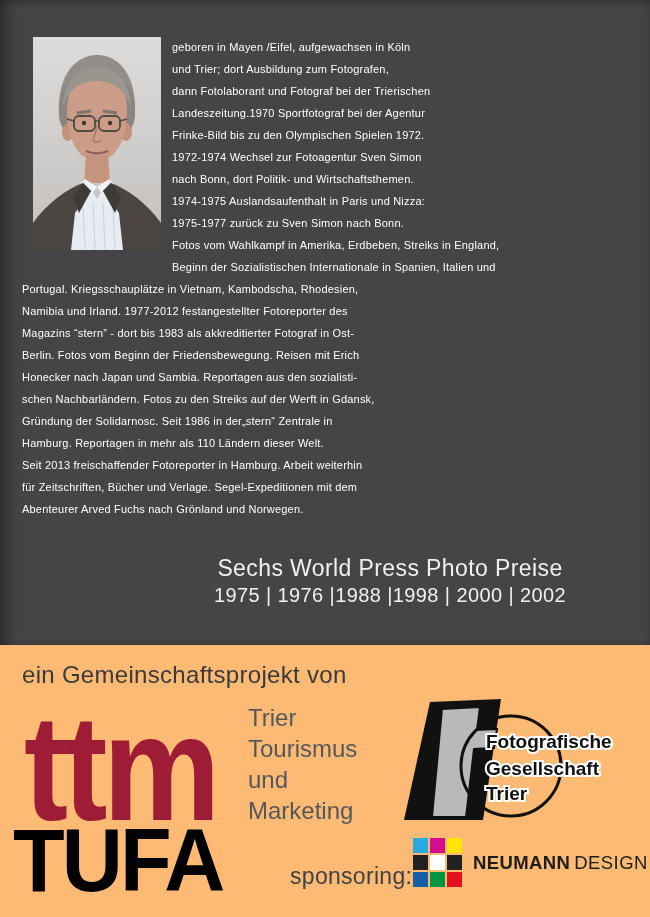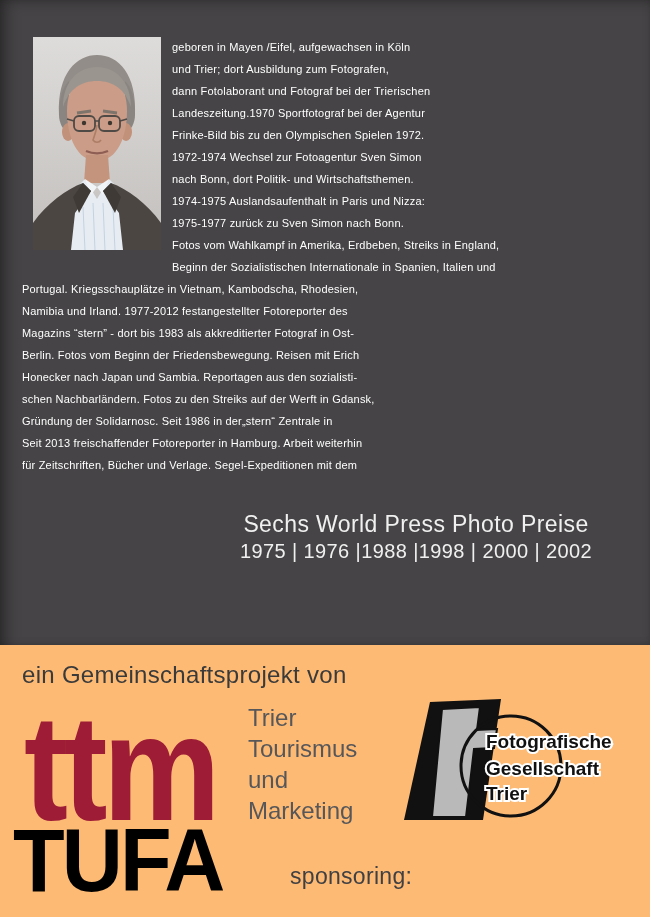--- a/index.html
+++ b/index.html
@@ -27,21 +27,21 @@
   }
   .bio-lines{
     color:#ffffff;
     font-size:11px;
     line-height:22px;
     letter-spacing:.2px;
     white-space:nowrap;
   }
   .awards{
     width:360px;
-    margin:34px 32px 0 auto;
+    margin:34px 58px 0 auto;
     text-align:center;
     color:#f0f0f0;
   }
   .awards-title{font-size:23px;line-height:28px;letter-spacing:.4px;}
   .awards-years{font-size:20px;line-height:27px;letter-spacing:.4px;}
 
   
   .white-panel{position:relative;width:650px;height:308px;background:#fdba74;}
   .gem-heading{
     position:absolute;left:22px;top:15px;
@@ -157,25 +157,27 @@
         <div class="bio-line">Magazins “stern” - dort bis 1983 als akkreditierter Fotograf in Ost-</div>
 
         <div class="bio-line">Berlin. Fotos vom Beginn der Friedensbewegung. Reisen mit Erich</div>
 
         <div class="bio-line">Honecker nach Japan und Sambia. Reportagen aus den sozialisti-</div>
 
         <div class="bio-line">schen Nachbarländern. Fotos zu den Streiks auf der Werft in Gdansk,</div>
 
         <div class="bio-line">Gründung der Solidarnosc. Seit 1986 in der„stern“ Zentrale in</div>
 
+        <div class="bio-line">Hamburg. Reportagen in mehr als 110 Ländern dieser Welt.</div>
 
         <div class="bio-line">Seit 2013 freischaffender Fotoreporter in Hamburg. Arbeit weiterhin</div>
 
         <div class="bio-line">für Zeitschriften, Bücher und Verlage. Segel-Expeditionen mit dem</div>
 
+        <div class="bio-line">Abenteurer Arved Fuchs nach Grönland und Norwegen.</div>
       </div>
 
     <div class="awards">
       <div class="awards-title">Sechs World Press Photo Preise</div>
       <div class="awards-years">1975 | 1976 |1988 |1998 | 2000 | 2002</div>
     </div>
   </section>
 
   <section class="white-panel">
 
@@ -196,14 +198,30 @@
       <circle cx="113" cy="70" r="50" fill="none" stroke="#111111" stroke-width="3"></circle>
       <text class="fgt-text" x="88" y="52">Fotografische</text>
       <text class="fgt-text" x="88" y="79">Gesellschaft</text>
       <text class="fgt-text" x="88" y="104">Trier</text>
     </svg>
 
     <div class="tufa-logo">TUFA</div>
 
     <div class="sponsoring-label">sponsoring:</div>
 
+    <div class="neumann">
+      <div class="neumann-grid">
+          <div class="ncell" style="background: rgb(42, 169, 225);"></div>
+          <div class="ncell" style="background: rgb(210, 15, 140);"></div>
+          <div class="ncell" style="background: rgb(255, 228, 0);"></div>
+          <div class="ncell" style="background: rgb(34, 34, 34);"></div>
+          <div class="ncell" style="background: rgb(255, 255, 255);"></div>
+          <div class="ncell" style="background: rgb(34, 34, 34);"></div>
+          <div class="ncell" style="background: rgb(20, 96, 168);"></div>
+          <div class="ncell" style="background: rgb(0, 149, 62);"></div>
+          <div class="ncell" style="background: rgb(227, 17, 27);"></div>
+        </div>
+      <div class="neumann-text">
+        <span class="bold">NEUMANN</span><span class="light">DESIGN</span>
+      </div>
+    </div>
   </section>
 </div>
 
 </body></html>

